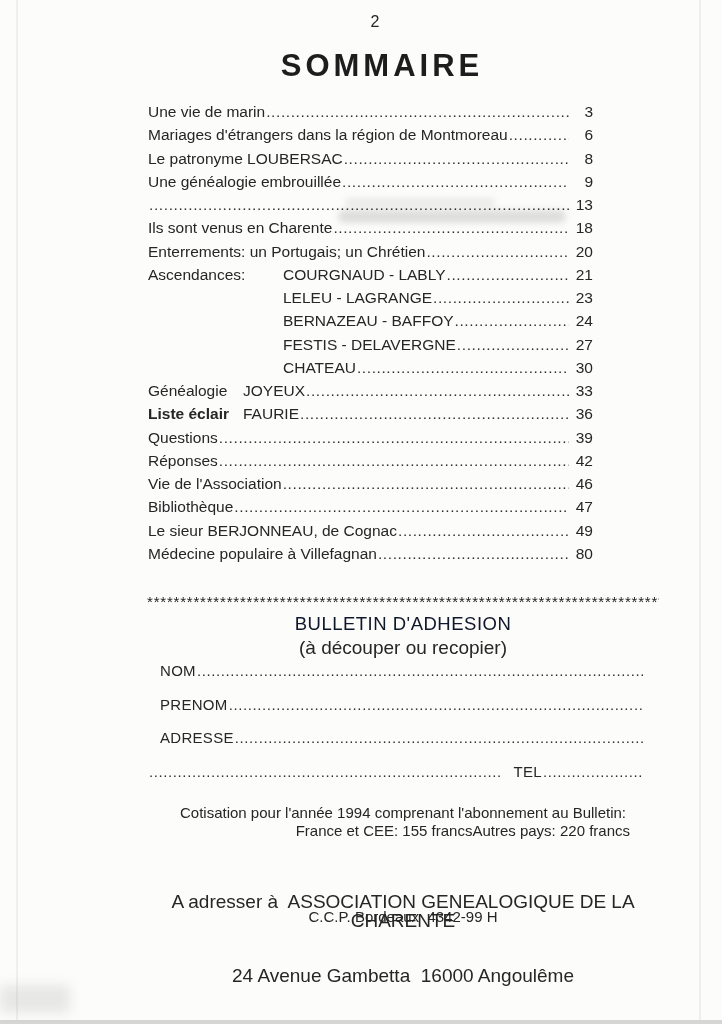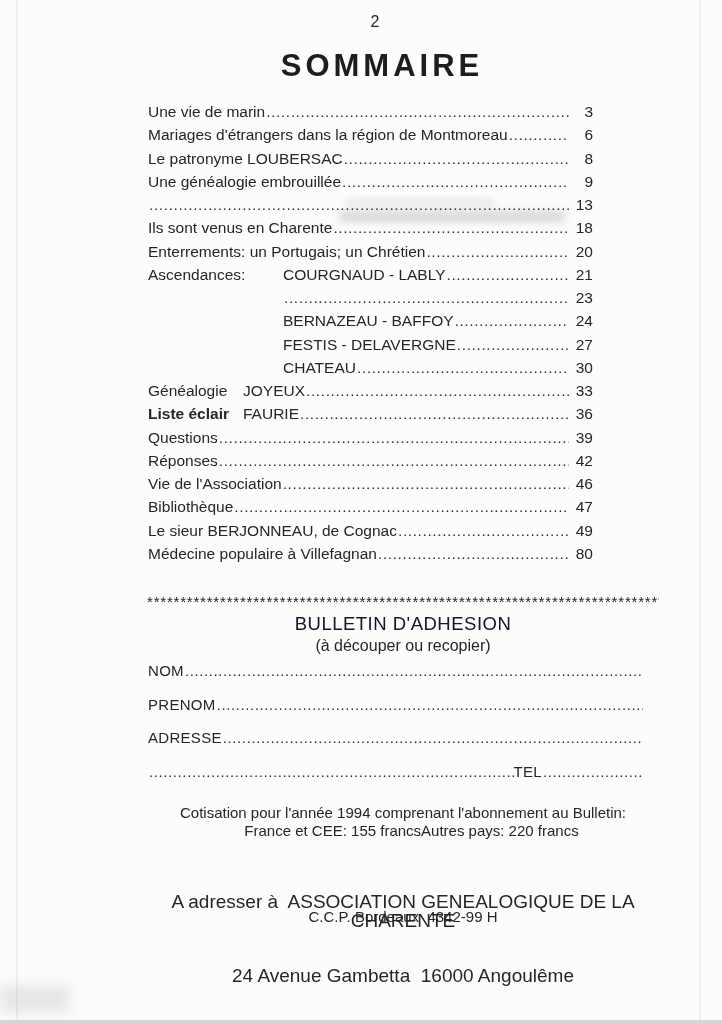--- a/index.html
+++ b/index.html
@@ -54,37 +54,37 @@
     position:absolute; left:147px; top:594px; width:512px;
     font-size:15px; line-height:15px; letter-spacing:0.8px;
     overflow:hidden; white-space:nowrap; color:#232323;
   }
   .bulletin-title {
     position:absolute; left:148px; top:613px; width:510px;
     text-align:center; font-size:18.5px; letter-spacing:0.5px; color:#0f172a;
   }
   .bulletin-subtitle {
     position:absolute; left:148px; top:637px; width:510px;
-    text-align:center; font-size:16px;
+    text-align:center; font-size:19px;
   }
 
   .form { position:absolute; left:148px; top:662px; width:495px; }
   .form-row {
     display:flex; align-items:baseline;
     height:33.6px; font-size:15px; white-space:nowrap;
   }
-  .form-label { flex:0 0 auto; letter-spacing:0.3px; }
+  .form-label { flex:0 0 auto; letter-spacing:0.3px;margin-left:12px; }
   .tel-tail { flex:0 0 100px; }
 
   .cotisation {
     position:absolute; left:148px; top:804px; width:510px;
     font-size:15px; line-height:18px;
   }
   .cotisation-line1 { text-align:center; white-space:pre-wrap; }
-  .cotisation-line2 { display:flex; justify-content:center;
+  .cotisation-line2 { display:flex; justify-content:flex-end;
                       padding-left:45px; padding-right:28px; }
 
   .mailing {
     position:absolute; left:148px; top:856px; width:510px;
     font-size:19px; line-height:18.5px; text-align:center; white-space:pre-wrap;
   }
   .ccp {
     position:absolute; left:148px; top:908px; width:510px;
     font-size:15px; text-align:center; white-space:pre-wrap;
   }
@@ -141,20 +141,21 @@
         <span class="toc-num">20</span>
       </div>
       <div class="toc-row">
         <span class="toc-prefix" style="width: 135px;">Ascendances:</span>
         <span class="toc-title">COURGNAUD - LABLY</span>
         <span class="dots">............................................................................................................................................................................................................................</span>
         <span class="toc-num">21</span>
       </div>
       <div class="toc-row">
         <span class="toc-prefix" style="width: 135px;"></span>
+        <span class="toc-title">LELEU - LAGRANGE</span>
         <span class="dots">............................................................................................................................................................................................................................</span>
         <span class="toc-num">23</span>
       </div>
       <div class="toc-row">
         <span class="toc-prefix" style="width: 135px;"></span>
         <span class="toc-title">BERNAZEAU - BAFFOY</span>
         <span class="dots">............................................................................................................................................................................................................................</span>
         <span class="toc-num">24</span>
       </div>
       <div class="toc-row">

